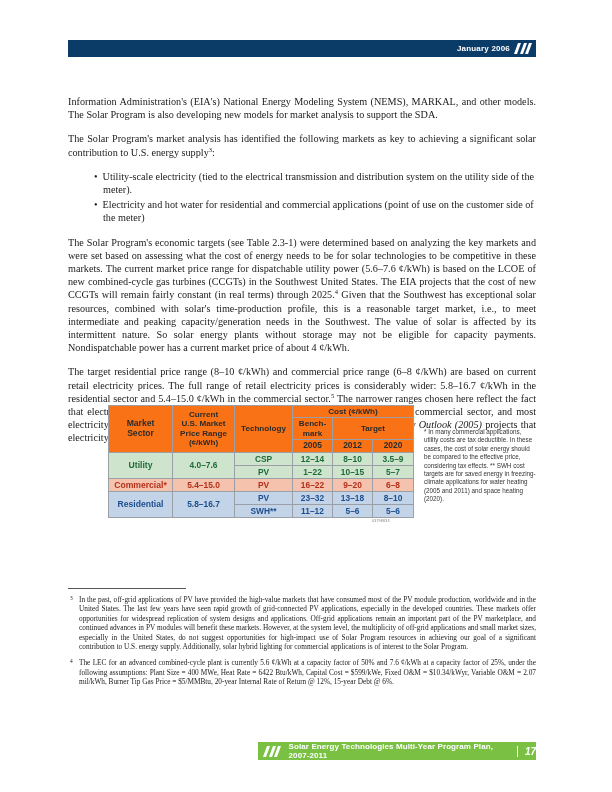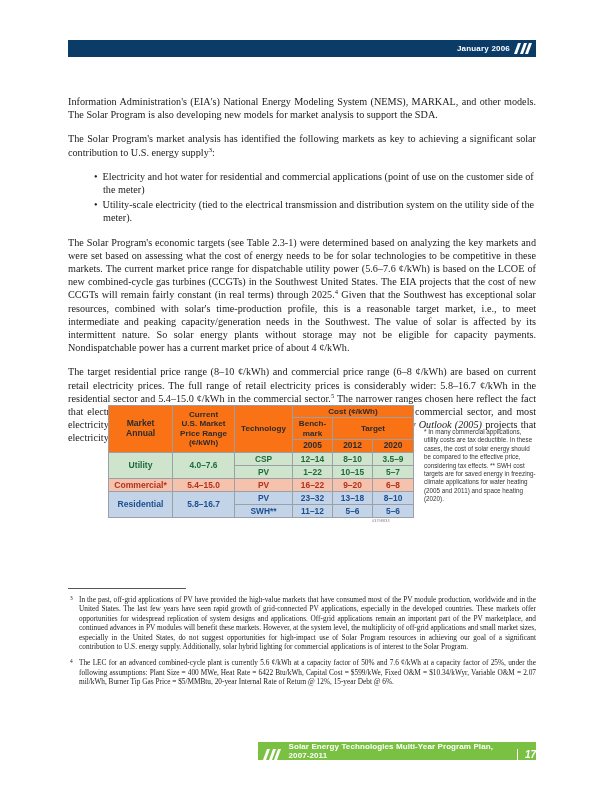--- a/index.html
+++ b/index.html
@@ -178,21 +178,21 @@
 
   
   .page-footer {
     position: absolute;
     left: 258px;
     top: 742px;
     width: 278px;
     height: 18px;
     background: #7ac143;
     display: flex;
-    align-items: flex-end;
+    align-items: center;
   }
   .footer-slashes {
     display: flex;
     gap: 2.5px;
     padding-left: 7px;
   }
   .footer-slashes i {
     display: block;
     width: 3.2px;
     height: 11px;
@@ -234,22 +234,22 @@
   </span>
 </div>
 
 <div class="content">
 
   <p class="body">Information Administration's (EIA's) National Energy Modeling System (NEMS), MARKAL, and other models. The Solar Program is also developing new models for market analysis to support the SDA.</p>
 
   <p class="body"><span>The Solar Program's market analysis has identified the following markets as key to achieving a significant solar contribution to U.S. energy supply</span><sup>3</sup><span>:</span></p>
 
   <ul class="bullets">
+    <li>Utility-scale electricity (tied to the electrical transmission and distribution system on the utility side of the meter).</li>
     <li>Electricity and hot water for residential and commercial applications (point of use on the customer side of the meter)</li>
-    <li>Utility-scale electricity (tied to the electrical transmission and distribution system on the utility side of the meter).</li>
   </ul>
 
   <p class="body"><span>The Solar Program's economic targets  (see Table 2.3-1) were determined based on analyzing the key markets and were set based on assessing what the cost of energy needs to be for solar technologies to be competitive in these markets. The current market price range for dispatchable utility power (5.6–7.6 ¢/kWh) is based on the LCOE of new combined-cycle gas turbines (CCGTs) in the Southwest United States. The EIA projects that the cost of new CCGTs will remain fairly constant (in real terms) through 2025.</span><sup>4</sup><span> Given that the Southwest has exceptional solar resources, combined with solar's time-production profile, this is a reasonable target market, i.e., to meet intermediate and peaking capacity/generation needs in the Southwest. The value of solar is affected by its intermittent nature. So solar energy plants without storage may not be eligible for capacity payments. Nondispatchable power has a current market price of about 4 ¢/kWh.</span></p>
 
   <p class="body"><span>The target residential price range (8–10 ¢/kWh) and commercial price range (6–8 ¢/kWh) are based on current retail electricity prices. The full range of retail electricity prices is considerably wider: 5.8–16.7 ¢/kWh in the residential sector and 5.4–15.0 ¢/kWh in the commercial sector.</span><sup>5</sup><span> The narrower ranges chosen here reflect the fact that electricity prices are, on average, higher in the residential sector than in the commercial sector, and most electricity prices fall within a much narrower price band. The EIA's </span><em>Annual Energy Outlook (2005)</em><span> projects that electricity prices will remain fairly constant (in real terms) through 2025.</span></p>
 
   <div class="table-title">Table 2.3-1  Solar Market Cost Targets</div>
 </div>
 
 <div class="table-zone">
@@ -259,21 +259,21 @@
         <col style="width:62px">
         <col style="width:58px">
       <col style="width:40px">
         <col style="width:40px">
         <col style="width:41px">
     </colgroup>
     <tbody>
       <tr>
         <td class="hdr sector-cell" rowspan="3">
           <div>Market</div>
-          <div>Annual</div>
+          <div>Sector</div>
         </td>
         <td class="hdr" rowspan="3">
           <div>Current</div>
           <div>U.S. Market</div>
           <div>Price Range</div>
           <div>(¢/kWh)</div>
         </td>
         <td class="hdr" rowspan="3">Technology</td>
         <td class="hdr" colspan="3">Cost (¢/kWh)</td>
       </tr>

